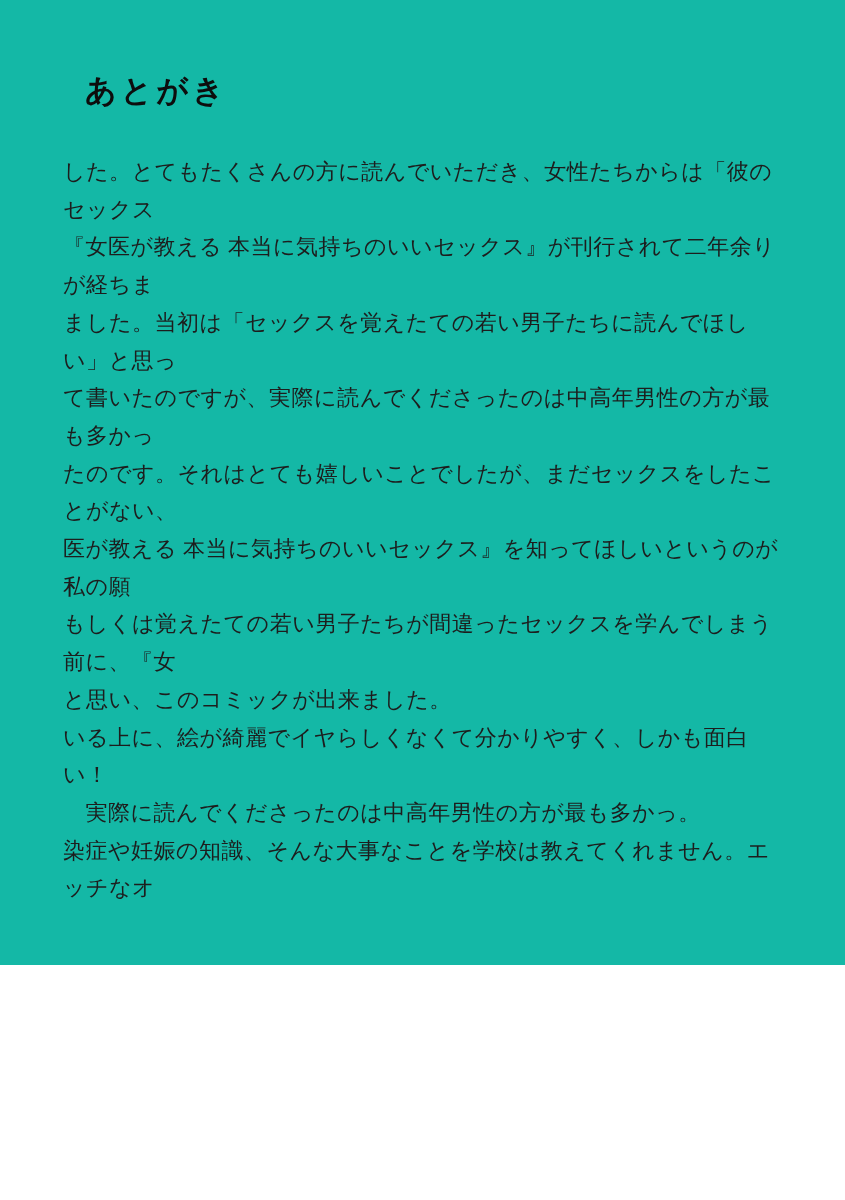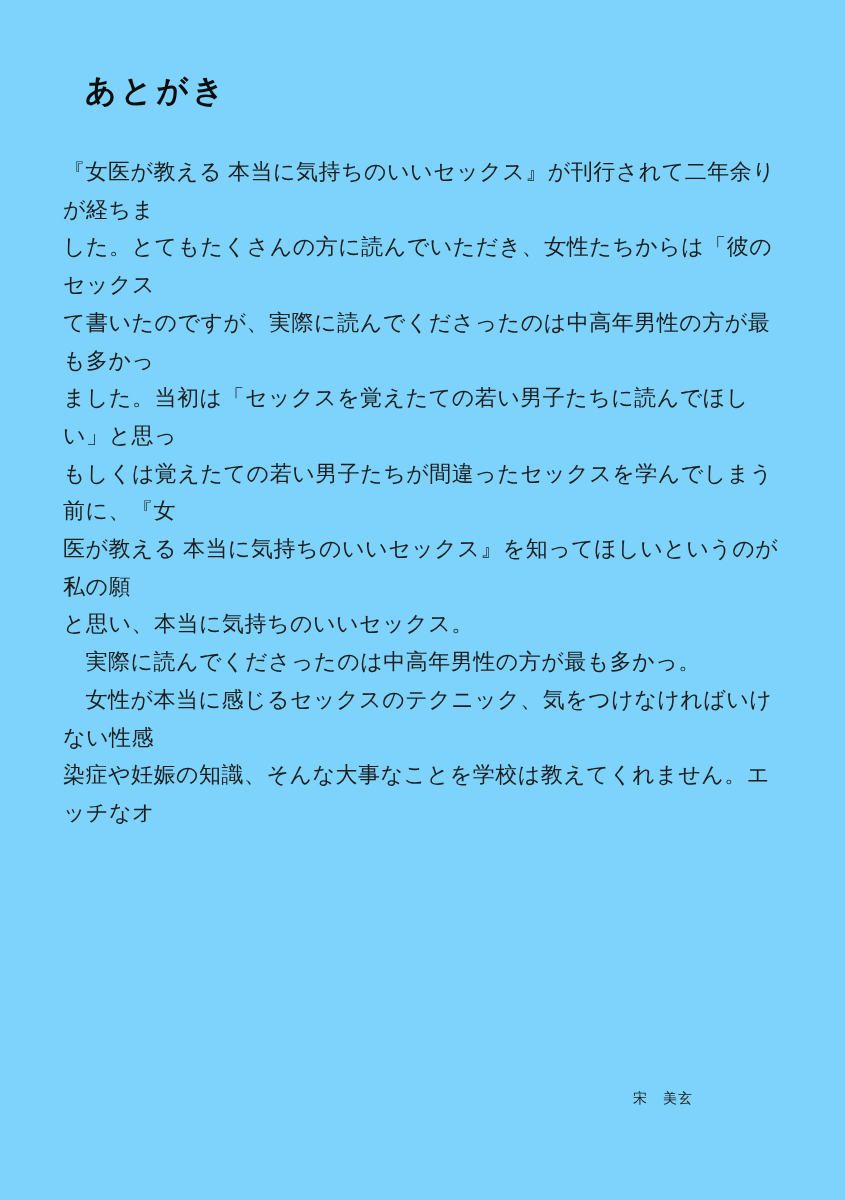--- a/index.html
+++ b/index.html
@@ -3,22 +3,22 @@
 <meta charset="utf-8">
 <style>
   html, body {
     margin: 0;
     padding: 0;
     background: #ffffff;
   }
   .page {
     position: relative;
     width: 845px;
-    height: 1200px;
-    background: #7dd3fc;
+    height: 965px;
+    background: #14b8a6;
     overflow: hidden;
   }
   .page-title {
     position: absolute;
     left: 85px;
     top: 70px;
     margin: 0;
     font-family: "Liberation Sans", "DejaVu Sans", sans-serif;
     font-weight: 700;
     font-size: 31px;
@@ -50,26 +50,27 @@
     white-space: pre-wrap;
   }
 </style>
 </head>
 <body>
 
 <div class="page">
   <h1 class="page-title">あとがき</h1>
 
   <div class="body-text">
+      <div class="body-line">した。とてもたくさんの方に読んでいただき、女性たちからは「彼のセックス</div>
       <div class="body-line">『女医が教える 本当に気持ちのいいセックス』が刊行されて二年余りが経ちま</div>
-      <div class="body-line">した。とてもたくさんの方に読んでいただき、女性たちからは「彼のセックス</div>
+      <div class="body-line">ました。当初は「セックスを覚えたての若い男子たちに読んでほしい」と思っ</div>
       <div class="body-line">て書いたのですが、実際に読んでくださったのは中高年男性の方が最も多かっ</div>
-      <div class="body-line">ました。当初は「セックスを覚えたての若い男子たちに読んでほしい」と思っ</div>
+      <div class="body-line">たのです。それはとても嬉しいことでしたが、まだセックスをしたことがない、</div>
+      <div class="body-line">医が教える 本当に気持ちのいいセックス』を知ってほしいというのが私の願</div>
       <div class="body-line">もしくは覚えたての若い男子たちが間違ったセックスを学んでしまう前に、『女</div>
-      <div class="body-line">医が教える 本当に気持ちのいいセックス』を知ってほしいというのが私の願</div>
-      <div class="body-line">と思い、本当に気持ちのいいセックス。</div>
+      <div class="body-line">と思い、このコミックが出来ました。</div>
+      <div class="body-line">いる上に、絵が綺麗でイヤらしくなくて分かりやすく、しかも面白い！</div>
       <div class="body-line">　実際に読んでくださったのは中高年男性の方が最も多かっ。</div>
-      <div class="body-line">　女性が本当に感じるセックスのテクニック、気をつけなければいけない性感</div>
       <div class="body-line">染症や妊娠の知識、そんな大事なことを学校は教えてくれません。エッチなオ</div>
     </div>
 
   <div class="author-signature">宋　美玄</div>
 </div>
 
 </body></html>

